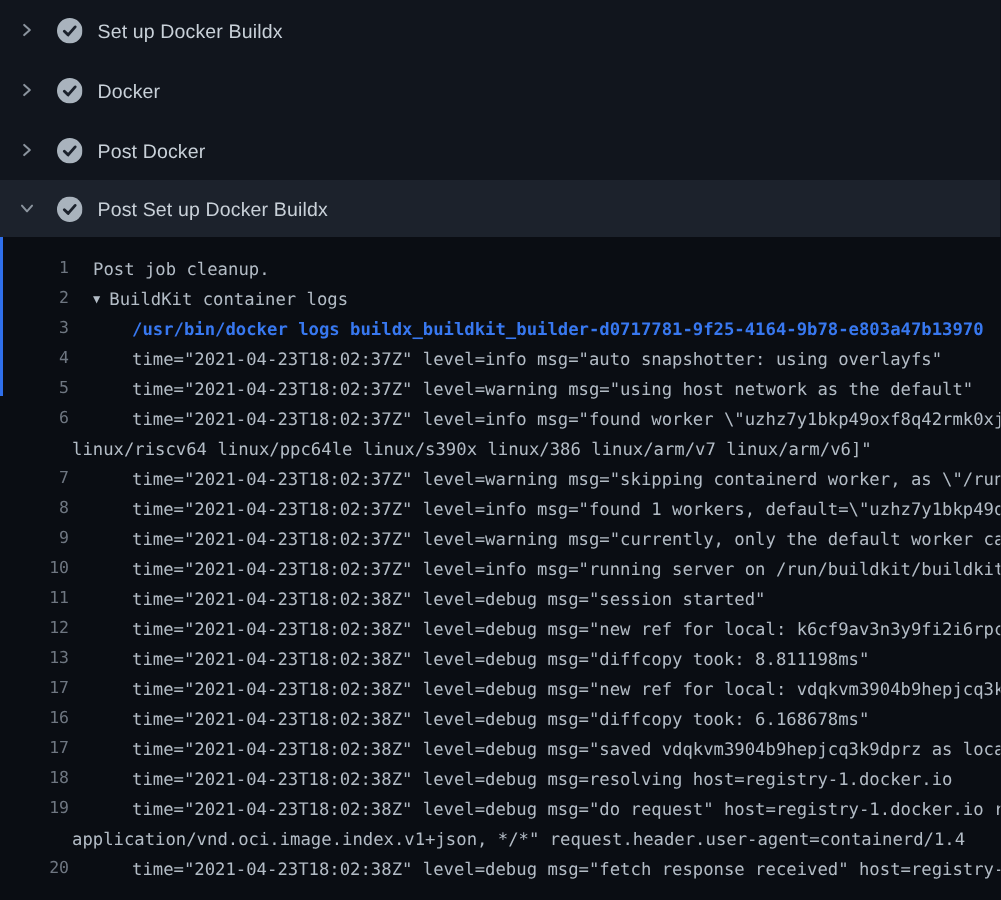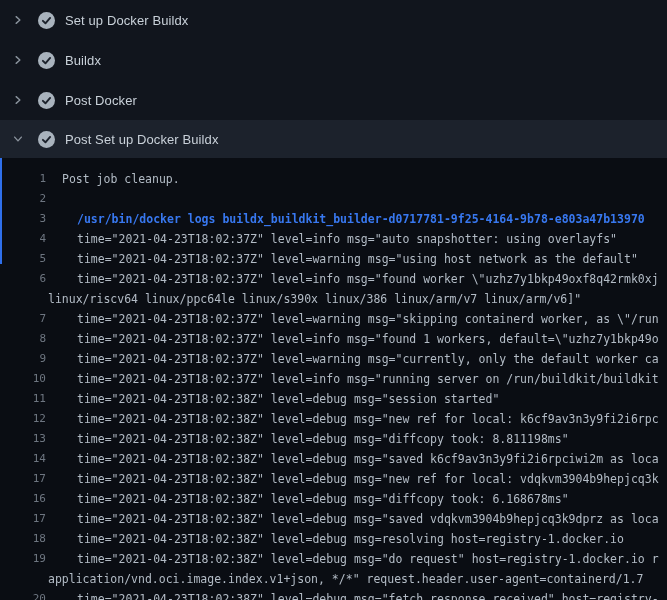--- a/index.html
+++ b/index.html
@@ -47,21 +47,21 @@
     display: flex; height: 20px; line-height: 20px;
     font-family: "DejaVu Sans Mono", "Liberation Mono", monospace;
     font-size: 11.5px; white-space: pre; overflow: hidden;
   }
   .lnum {
     flex: none; width: 46px; text-align: right;
     color: var(--line-number, #6e7681);
     font-size: 11px; text-decoration: none; cursor: pointer;
   }
   .ltext { color: var(--log-text, #b3bcc6); padding-left: 16px; }
-  .indent-1 .ltext { padding-left: 31px; }
+  .indent-1 .ltext { padding-left: 42px; }
   .kind-wrap .ltext { padding-left: 2px; }
   .kind-command .ltext { color: var(--command-text, #3878f0); font-weight: bold; }
   .kind-group .ltext { cursor: pointer; }
   .disc { display: none; }
   .kind-group .disc {
     display: inline-block; font-size: 8px; margin-right: 6px;
     transform: translateY(-1px); color: var(--log-text, #b3bcc6);
   }
 </style>
 </head>
@@ -88,21 +88,21 @@
       <svg width="12" height="12" viewBox="0 0 16 16">
         <path d="M5.5 3.5 L10.5 8 L5.5 12.5" fill="none" stroke="#8b949e" stroke-width="1.8" stroke-linecap="round" stroke-linejoin="round"></path>
       </svg>
     </span>
     <span class="check">
       <svg width="17" height="17" viewBox="0 0 16 16">
         <circle cx="8" cy="8" r="8" fill="#a9b3bd"></circle>
         <path d="M4.6 8.3 L7 10.6 L11.4 5.6" fill="none" stroke="#1c222c" stroke-width="1.8" stroke-linecap="round" stroke-linejoin="round"></path>
       </svg>
     </span>
-    <span class="title">Buildx</span>
+    <span class="title">Docker</span>
   </div>
       <div class="step">
     <span class="chev">
       <svg width="12" height="12" viewBox="0 0 16 16">
         <path d="M5.5 3.5 L10.5 8 L5.5 12.5" fill="none" stroke="#8b949e" stroke-width="1.8" stroke-linecap="round" stroke-linejoin="round"></path>
       </svg>
     </span>
     <span class="check">
       <svg width="17" height="17" viewBox="0 0 16 16">
         <circle cx="8" cy="8" r="8" fill="#a9b3bd"></circle>
@@ -128,20 +128,21 @@
     </div>
   <div class="logpanel">
     <div class="accent"></div>
     <div>
         <div class="lrow kind-plain indent-0">
     <a class="lnum">1</a>
     <span class="ltext"><span class="ttext">Post job cleanup.</span></span>
   </div>
         <div class="lrow kind-group indent-0">
     <a class="lnum">2</a>
+    <span class="ltext"><span class="disc">▼</span><span class="ttext">BuildKit container logs</span></span>
   </div>
         <div class="lrow kind-command indent-1">
     <a class="lnum">3</a>
     <span class="ltext"><span class="ttext">/usr/bin/docker logs buildx_buildkit_builder-d0717781-9f25-4164-9b78-e803a47b13970</span></span>
   </div>
         <div class="lrow kind-plain indent-1">
     <a class="lnum">4</a>
     <span class="ltext"><span class="ttext">time="2021-04-23T18:02:37Z" level=info msg="auto snapshotter: using overlayfs"</span></span>
   </div>
         <div class="lrow kind-plain indent-1">
@@ -178,24 +179,20 @@
   </div>
         <div class="lrow kind-plain indent-1">
     <a class="lnum">12</a>
     <span class="ltext"><span class="ttext">time="2021-04-23T18:02:38Z" level=debug msg="new ref for local: k6cf9av3n3y9fi2i6rpc</span></span>
   </div>
         <div class="lrow kind-plain indent-1">
     <a class="lnum">13</a>
     <span class="ltext"><span class="ttext">time="2021-04-23T18:02:38Z" level=debug msg="diffcopy took: 8.811198ms"</span></span>
   </div>
         <div class="lrow kind-plain indent-1">
-    <a class="lnum">14</a>
-    <span class="ltext"><span class="ttext">time="2021-04-23T18:02:38Z" level=debug msg="saved k6cf9av3n3y9fi2i6rpciwi2m as loca</span></span>
-  </div>
-        <div class="lrow kind-plain indent-1">
     <a class="lnum">17</a>
     <span class="ltext"><span class="ttext">time="2021-04-23T18:02:38Z" level=debug msg="new ref for local: vdqkvm3904b9hepjcq3k</span></span>
   </div>
         <div class="lrow kind-plain indent-1">
     <a class="lnum">16</a>
     <span class="ltext"><span class="ttext">time="2021-04-23T18:02:38Z" level=debug msg="diffcopy took: 6.168678ms"</span></span>
   </div>
         <div class="lrow kind-plain indent-1">
     <a class="lnum">17</a>
     <span class="ltext"><span class="ttext">time="2021-04-23T18:02:38Z" level=debug msg="saved vdqkvm3904b9hepjcq3k9dprz as loca</span></span>
@@ -203,21 +200,21 @@
         <div class="lrow kind-plain indent-1">
     <a class="lnum">18</a>
     <span class="ltext"><span class="ttext">time="2021-04-23T18:02:38Z" level=debug msg=resolving host=registry-1.docker.io</span></span>
   </div>
         <div class="lrow kind-plain indent-1">
     <a class="lnum">19</a>
     <span class="ltext"><span class="ttext">time="2021-04-23T18:02:38Z" level=debug msg="do request" host=registry-1.docker.io r</span></span>
   </div>
         <div class="lrow kind-wrap indent-0">
     <a class="lnum"></a>
-    <span class="ltext"><span class="ttext">application/vnd.oci.image.index.v1+json, */*" request.header.user-agent=containerd/1.7</span></span>
+    <span class="ltext"><span class="ttext">application/vnd.oci.image.index.v1+json, */*" request.header.user-agent=containerd/1.4</span></span>
   </div>
         <div class="lrow kind-plain indent-1">
     <a class="lnum">20</a>
     <span class="ltext"><span class="ttext">time="2021-04-23T18:02:38Z" level=debug msg="fetch response received" host=registry-</span></span>
   </div>
       </div>
   </div>
 </div>
 
 </body></html>

